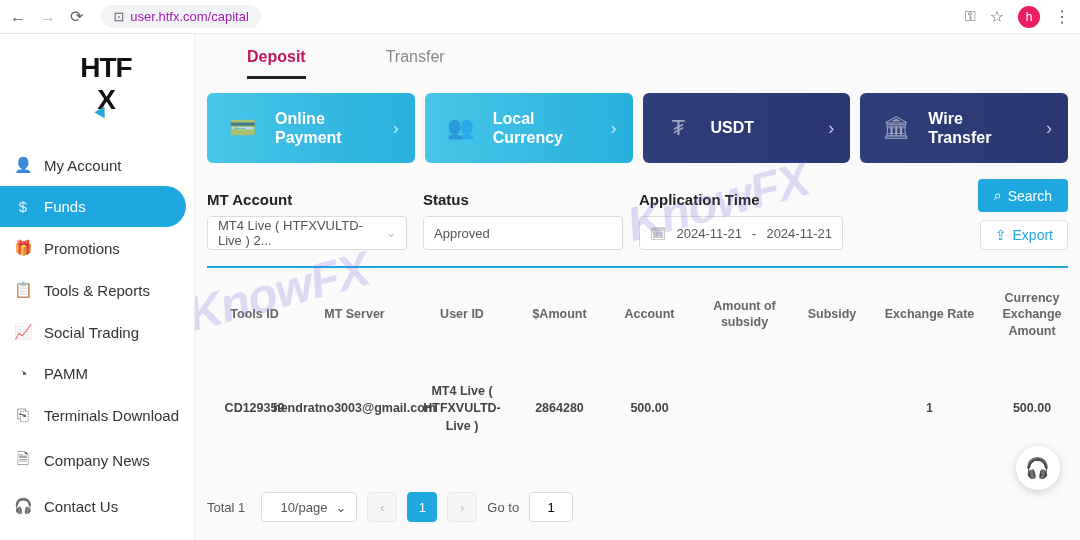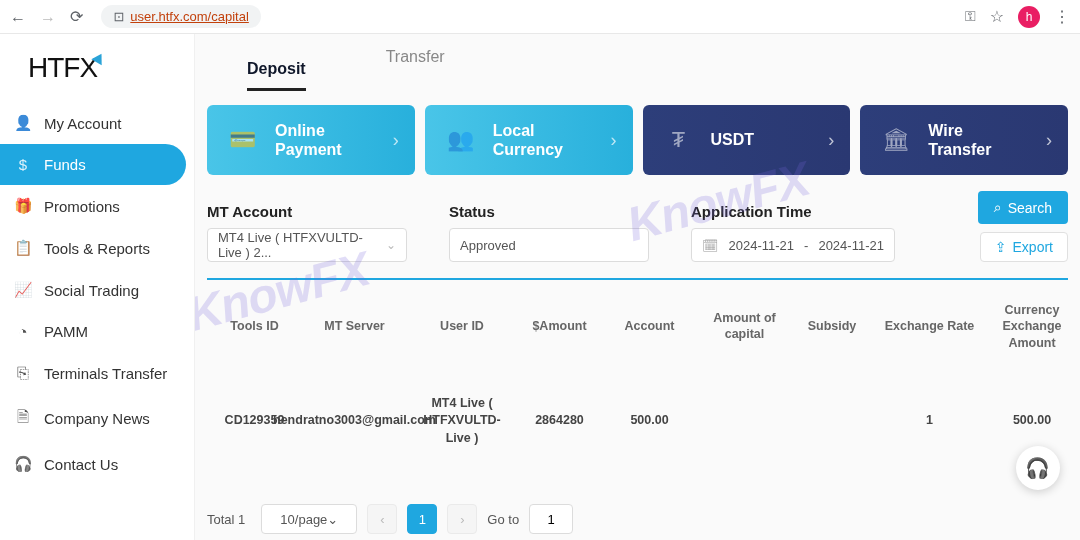--- a/index.html
+++ b/index.html
@@ -4,56 +4,56 @@
 <style>
 * { margin: 0; padding: 0; box-sizing: border-box; }
 body { font-family: -apple-system, BlinkMacSystemFont, "Segoe UI", Arial, sans-serif; background: #fff; width: 1080px; height: 540px; overflow: hidden; position: relative; }
 
 
 .browser-bar { height: 34px; display: flex; align-items: center; padding: 0 10px; gap: 8px; background: #fff; border-bottom: 1px solid #e8e8e8; font-size: 13px; color: #5f6368; }
 .nav-arrows { display: flex; gap: 14px; align-items: center; }
 .nav-arrow { font-size: 16px; color: #5f6368; cursor: default; }
 .nav-arrow.disabled { color: #bbb; }
 .url-box { display: flex; align-items: center; gap: 6px; background: #f1f3f4; border-radius: 16px; padding: 4px 12px; margin-left: 10px; flex: 0 0 auto; }
-.url-text { color: #c2410c; font-size: 13px; text-decoration: underline; }
+.url-text { color: #a21caf; font-size: 13px; }
 .right-icons { margin-left: auto; display: flex; align-items: center; gap: 14px; }
 .key-icon { font-size: 14px; color: #5f6368; }
 .star-icon { font-size: 16px; color: #5f6368; }
 .avatar { width: 22px; height: 22px; border-radius: 50%; background: #e91e63; color: #fff; display: flex; align-items: center; justify-content: center; font-size: 12px; font-weight: 500; }
 .dots-icon { font-size: 16px; color: #5f6368; }
 
 
 .app { display: flex; height: calc(540px - 34px); }
 .sidebar { width: 195px; background: #fff; border-right: 1px solid #f0f0f0; display: flex; flex-direction: column; }
 .logo { padding: 18px 10px 18px 28px; }
-.logo-text { font-family: Arial Black, Arial, sans-serif; font-weight: 400; font-size: 28px; letter-spacing: -1px; color: #111; display: flex; align-items: center; }
+.logo-text { font-family: Arial Black, Arial, sans-serif; font-weight: 700; font-size: 28px; letter-spacing: -1px; color: #111; display: flex; align-items: center; flex-direction: column; }
 .logo-text .fx { color: #111; }
 .logo-text .arrow-up { display: inline-block; width: 0; height: 0; border-left: 6px solid transparent; border-right: 6px solid transparent; border-bottom: 10px solid #2aa3d8; transform: translate(-4px, -10px) rotate(30deg); position: relative; }
 .sidebar-item { display: flex; align-items: center; gap: 12px; padding: 12px 14px; font-size: 15px; color: #333; cursor: pointer; }
 .sidebar-item.active { background: #1fa7e0; color: #fff; border-radius: 0 22px 22px 0; margin-right: 8px; }
 .sidebar-item .s-icon { width: 18px; text-align: center; font-size: 15px; opacity: .85; }
 
 .main { flex: 1; background: #fafafa; padding: 0 12px 8px 12px; overflow: hidden; position: relative; }
 
 
 .tabs { display: flex; gap: 80px; padding: 8px 40px 0 40px; }
 .tab { padding: 6px 0 10px 0; font-size: 16px; color: #888; cursor: pointer; }
-.tab.active { color: #0f172a; font-weight: 700; border-bottom: 3px solid #222; margin-top: 12px; }
+.tab.active { color: #be185d; font-weight: 700; border-bottom: 3px solid #222; }
 
 
 .cards { display: flex; gap: 10px; margin-top: 14px; }
 .card { flex: 1; height: 70px; border-radius: 6px; display: flex; align-items: center; padding: 0 16px; color: #fff; position: relative; cursor: pointer; }
 .card .c-icon { width: 40px; height: 40px; margin-right: 12px; display: flex; align-items: center; justify-content: center; font-size: 22px; opacity: .55; }
 .card .c-label { font-size: 16px; font-weight: 600; line-height: 1.2; }
 .card .c-chev { margin-left: auto; font-size: 18px; opacity: .7; }
 .card.cyan { background: linear-gradient(90deg, #49c5e8, #28b0dc); }
 .card.navy { background: linear-gradient(90deg, #2d3e7a, #2a3872); }
 
 
-.filters { display: flex; gap: 42px; margin-top: 16px; align-items: flex-end; }
+.filters { display: flex; gap: 16px; margin-top: 16px; align-items: flex-end; }
 .fcol { display: flex; flex-direction: column; gap: 8px; }
 .fcol label { font-size: 15px; font-weight: 600; color: #222; }
 .select-box { width: 200px; height: 34px; border: 1px solid #dcdcdc; border-radius: 4px; display: flex; align-items: center; padding: 10px 10px; background: #fff; font-size: 13px; color: #555; justify-content: space-between; }
 .select-box .chev { color: #bbb; font-size: 12px; }
 .date-range { height: 34px; border: 1px solid #dcdcdc; border-radius: 4px; display: flex; align-items: center; padding: 0 10px; background: #fff; font-size: 13px; color: #555; gap: 10px; }
 .date-range .cal-icon { opacity: .6; }
 .actions { margin-left: auto; display: flex; flex-direction: column; gap: 8px; align-items: flex-end; }
 .btn-search { background: #1fa7e0; color: #fff; border: none; border-radius: 4px; padding: 8px 16px; font-size: 14px; display: flex; align-items: center; gap: 6px; cursor: pointer; }
 .btn-export { background: #fff; color: #1fa7e0; border: 1px solid #e0e0e0; border-radius: 4px; padding: 6px 14px; font-size: 14px; display: flex; align-items: center; gap: 6px; cursor: pointer; }
 
@@ -65,21 +65,21 @@
 .thead, .trow { display: grid; grid-template-columns: 95px 105px 110px 85px 95px 95px 80px 115px 90px; font-size: 12.5px; }
 .thead { color: #666; font-weight: 600; }
 .th, .td { padding: 12px 4px; text-align: center; display: flex; align-items: center; justify-content: center; }
 .th { line-height: 1.3; }
 .trow { color: #444; margin-top: 20px; }
 .trow .td { line-height: 1.4; font-weight: bold; }
 
 
 .pager { display: flex; align-items: center; gap: 10px; margin-top: 45px; font-size: 13px; color: #555; }
 .pager .total { margin-right: 6px; }
-.pager .psel { width: 96px; height: 30px; border: 1px solid #dcdcdc; border-radius: 4px; display: flex; align-items: center; justify-content: center; padding: 0 10px; background: #fff; }
+.pager .psel { width: 96px; height: 30px; border: 1px solid #dcdcdc; border-radius: 4px; display: flex; align-items: center; justify-content: flex-end; padding: 0 10px; background: #fff; gap: 8px; }
 .pager .pbtn { width: 30px; height: 30px; border: 1px solid #eaeaea; border-radius: 4px; display: flex; align-items: center; justify-content: center; background: #f5f5f5; color: #bbb; cursor: pointer; }
 .pager .pbtn.active { background: #1fa7e0; color: #fff; border-color: #1fa7e0; }
 .pager .goto-input { width: 44px; height: 30px; border: 1px solid #dcdcdc; border-radius: 4px; text-align: center; font-size: 13px; }
 
 
 .support { position: absolute; right: 20px; bottom: 50px; width: 44px; height: 44px; border-radius: 50%; background: #fff; box-shadow: 0 2px 10px rgba(0,0,0,.18); display: flex; align-items: center; justify-content: center; font-size: 20px; color: #333; }
 
 
 .wm { position: absolute; font-size: 48px; font-weight: 800; color: rgba(120,100,220,.22); transform: rotate(-15deg); pointer-events: none; letter-spacing: -1px; font-style: italic; }
 .wm1 { left: -10px; top: 230px; }
@@ -135,21 +135,21 @@
     <div class="sidebar-item">
       <span class="s-icon">📈</span>
       <span>Social Trading</span>
     </div>
     <div class="sidebar-item">
       <span class="s-icon">◔</span>
       <span>PAMM</span>
     </div>
     <div class="sidebar-item">
       <span class="s-icon">⎘</span>
-      <span>Terminals Transfer</span>
+      <span>Terminals Download</span>
     </div>
     <div class="sidebar-item">
       <span class="s-icon">🗎</span>
       <span>Company News</span>
     </div>
     <div class="sidebar-item">
       <span class="s-icon">🎧</span>
       <span>Contact Us</span>
     </div>
   </div>
@@ -221,21 +221,21 @@
 
     <div class="divider"></div>
 
     <div class="table">
       <div class="thead">
         <div class="th">Tools ID</div>
         <div class="th">MT Server</div>
         <div class="th">User ID</div>
         <div class="th">$Amount</div>
         <div class="th">Account</div>
-        <div class="th">Amount of capital</div>
+        <div class="th">Amount of subsidy</div>
         <div class="th">Subsidy</div>
         <div class="th">Exchange Rate</div>
         <div class="th">Currency Exchange Amount</div>
       </div>
       <div class="trow">
         <div class="td">CD129359</div>
         <div class="td">hendratno3003@gmail.com</div>
         <div class="td">MT4 Live ( HTFXVULTD-Live )</div>
         <div class="td">2864280</div>
         <div class="td">500.00</div>

